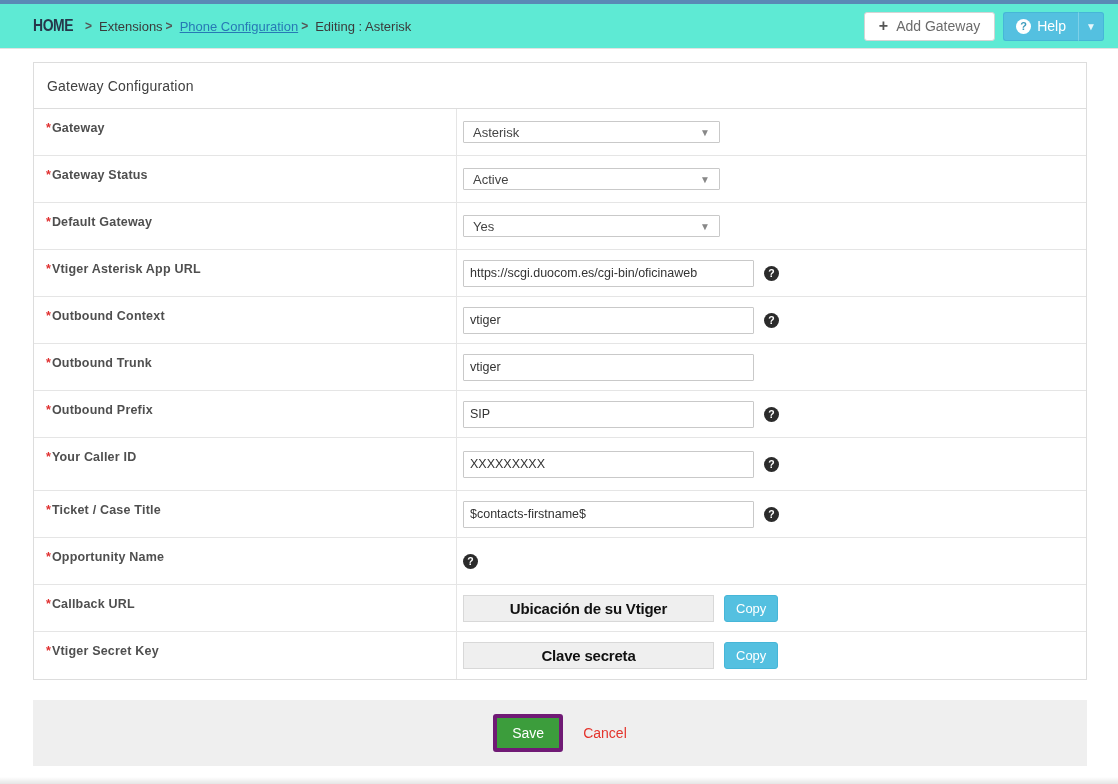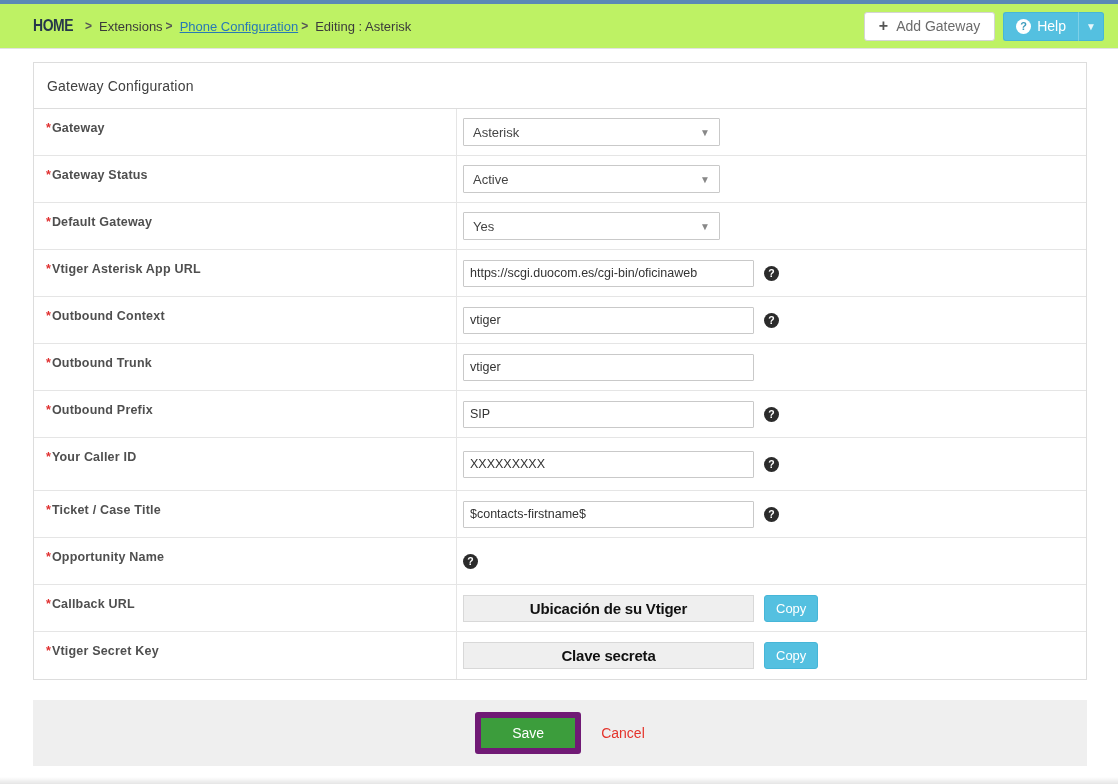--- a/index.html
+++ b/index.html
@@ -4,21 +4,21 @@
 <style>
   * { margin:0; padding:0; box-sizing:border-box; }
   html,body { width:1118px; height:784px; background:#fff; overflow:hidden;
     font-family:"Liberation Sans", sans-serif; }
   body { position:relative; }
 
   
   .topbar { height:4px; background:#5a89b5; width:100%; }
 
   
-  .header { height:45px; background:#bef264; border-bottom:1px solid #e2e2e2;
+  .header { height:45px; background:#5eead4; border-bottom:1px solid #e2e2e2;
     display:flex; align-items:center; justify-content:space-between; padding:0 14px 0 33px; }
   .breadcrumb { display:flex; align-items:center; gap:7px; white-space:nowrap; }
   .bc-home { font-size:17px; font-weight:bold; color:#26374a; letter-spacing:-0.5px;
     transform:scaleX(0.82); transform-origin:left center; cursor:pointer; }
   .bc-sep { font-size:12px; color:#555; font-weight:bold; margin-left:-4px; }
   .bc-item { font-size:13px; color:#3b3b3b; cursor:pointer; }
   .bc-link { font-size:13px; color:#2779b5; text-decoration:underline; cursor:pointer; }
   .bc-current { font-size:13px; color:#3b3b3b; }
 
   .header-actions { display:flex; align-items:stretch; gap:8px; height:29px; }
@@ -42,43 +42,43 @@
     font-size:14px; color:#404040; border-bottom:1px solid #ddd; letter-spacing:0.2px; }
   .row { display:flex; min-height:47px; border-bottom:1px solid #e5e5e5; }
   .row:last-child { border-bottom:none; }
   .row.tall { min-height:53px; }
   .cell-label { width:423px; border-right:1px solid #e5e5e5; padding:9px 10px 6px 12px; }
   .cell-field { flex:1; display:flex; align-items:center; padding-left:6px; gap:10px; }
   .req { color:#e03131; font-weight:bold; font-size:12.5px; margin-right:1px; }
   .lbl { font-size:12.5px; font-weight:bold; color:#4f4f4f; letter-spacing:0.2px; }
   .sublbl { display:block; font-size:10.5px; color:#666; margin-top:3px; letter-spacing:0.2px; }
 
-  .select-box { width:257px; height:28px; border:1px solid #c9c9c9; background:#fff;
+  .select-box { width:257px; height:22px; border:1px solid #c9c9c9; background:#fff;
     display:flex; align-items:center; justify-content:space-between; padding:0 9px;
     font-size:13px; color:#444; cursor:pointer; border-radius:1px; }
   .select-caret { color:#888; font-size:10px; }
 
   .text-input { width:291px; height:27px; border:1px solid #c9c9c9; background:#fff;
     padding:0 6px; font-size:12.5px; color:#333; font-family:inherit; border-radius:1px; }
 
   .help-icon { display:inline-flex; align-items:center; justify-content:center;
     width:15px; height:15px; border-radius:50%; background:#2b2b2b; color:#fff;
     font-size:10.5px; font-weight:bold; cursor:pointer; }
 
-  .src-btn { width:291px; height:27px; background:#efefef; border:1px solid #d8d8d8;
+  .src-btn { width:251px; height:27px; background:#efefef; border:1px solid #d8d8d8;
     font-weight:bold; font-size:15px; color:#111; display:flex; align-items:center;
     justify-content:center; cursor:pointer; letter-spacing:-0.2px; font-family:inherit; }
   .copy-btn { height:27px; background:#54c0e0; border:1px solid #46b6d8; color:#fff;
     font-size:13px; padding:0 11px; border-radius:3px; cursor:pointer; font-family:inherit; }
 
   
   .footer { width:1054px; margin:20px 0 0 33px; height:66px; background:#efefef;
     display:flex; align-items:center; justify-content:center; gap:20px; }
-  .save-btn { background:#3c9d3c; border:6px solid #701a75; color:#fff; font-size:14px;
-    padding:7px 31px; border-radius:3px; cursor:pointer; font-family:inherit; }
+  .save-btn { background:#3c9d3c; border:4px solid #701a75; color:#fff; font-size:14px;
+    padding:7px 15px; border-radius:3px; cursor:pointer; font-family:inherit; }
   .cancel-link { color:#e4342c; font-size:14px; cursor:pointer; }
 
   .bottom-shadow { position:absolute; left:0; right:0; bottom:0; height:7px;
     background:linear-gradient(to top, rgba(0,0,0,0.10), rgba(0,0,0,0)); }
 </style>
 </head>
 <body>
 
 <div class="topbar"></div>
 

